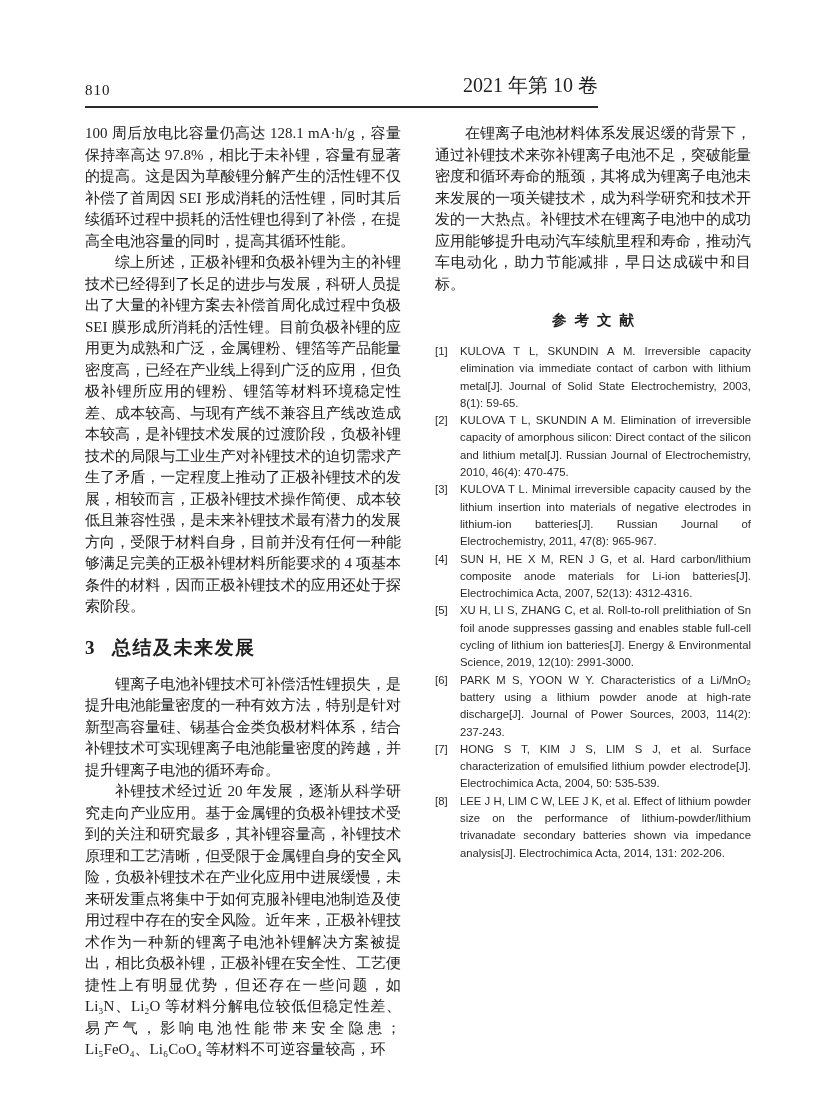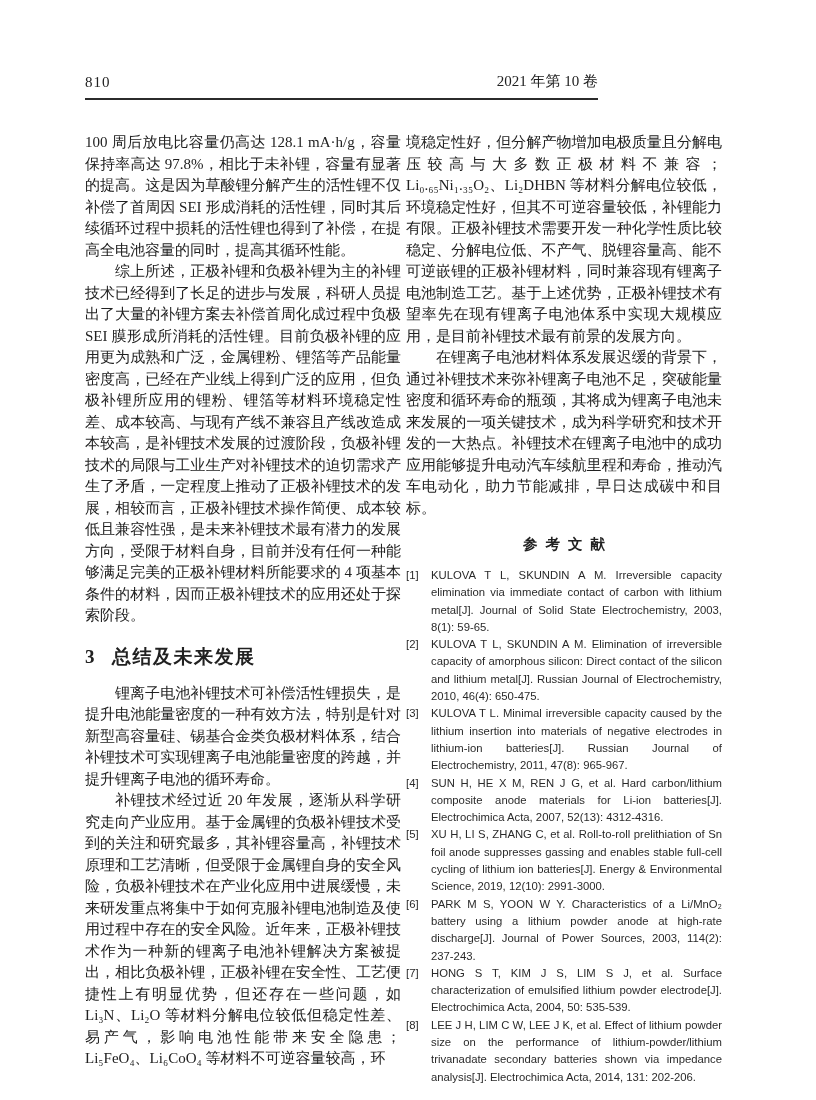--- a/index.html
+++ b/index.html
@@ -30,26 +30,26 @@
     font-size: 15px;
     letter-spacing: 1px;
   }
   .journal-title {
     font-size: 16px;
     font-weight: bold;
     letter-spacing: 0.62em;
     text-indent: 0.62em;
   }
   .volume-info {
-    font-size: 15px;
+    font-size: 20px;
   }
   .columns {
     display: flex;
-    gap: 5px;
-    margin-top: 32px;
+    gap: 34px;
+    margin-top: 15px;
   }
   .col {
     width: 316px;
     flex: none;
   }
   p.body {
     margin: 0;
     font-size: 15px;
     line-height: 21.5px;
     text-align: justify;
@@ -111,33 +111,32 @@
 
       <p class="body indent">综上所述，正极补锂和负极补锂为主的补锂技术已经得到了长足的进步与发展，科研人员提出了大量的补锂方案去补偿首周化成过程中负极 SEI 膜形成所消耗的活性锂。目前负极补锂的应用更为成熟和广泛，金属锂粉、锂箔等产品能量密度高，已经在产业线上得到广泛的应用，但负极补锂所应用的锂粉、锂箔等材料环境稳定性差、成本较高、与现有产线不兼容且产线改造成本较高，是补锂技术发展的过渡阶段，负极补锂技术的局限与工业生产对补锂技术的迫切需求产生了矛盾，一定程度上推动了正极补锂技术的发展，相较而言，正极补锂技术操作简便、成本较低且兼容性强，是未来补锂技术最有潜力的发展方向，受限于材料自身，目前并没有任何一种能够满足完美的正极补锂材料所能要求的 4 项基本条件的材料，因而正极补锂技术的应用还处于探索阶段。</p>
 
       <h2 class="sec-main"><span class="sec-num">3</span><span>总结及未来发展</span></h2>
 
       <p class="body indent">锂离子电池补锂技术可补偿活性锂损失，是提升电池能量密度的一种有效方法，特别是针对新型高容量硅、锡基合金类负极材料体系，结合补锂技术可实现锂离子电池能量密度的跨越，并提升锂离子电池的循环寿命。</p>
       <p class="body indent">补锂技术经过近 20 年发展，逐渐从科学研究走向产业应用。基于金属锂的负极补锂技术受到的关注和研究最多，其补锂容量高，补锂技术原理和工艺清晰，但受限于金属锂自身的安全风险，负极补锂技术在产业化应用中进展缓慢，未来研发重点将集中于如何克服补锂电池制造及使用过程中存在的安全风险。近年来，正极补锂技术作为一种新的锂离子电池补锂解决方案被提出，相比负极补锂，正极补锂在安全性、工艺便捷性上有明显优势，但还存在一些问题，如 Li₃N、Li₂O 等材料分解电位较低但稳定性差、易产气，影响电池性能带来安全隐患；Li₅FeO₄、Li₆CoO₄ 等材料不可逆容量较高，环</p>
     </div>
 
     <div class="col">
-      <p class="body">境稳定性好，但分解产物增加电极质量且分解电压较高与大多数正极材料不兼容；Li₀.₆₅Ni₁.₃₅O₂、Li₂DHBN 等材料分解电位较低，环境稳定性好，但其不可逆容量较低，补锂能力有限。正极补锂技术需要开发一种化学性质比较稳定、分解电位低、不产气、脱锂容量高、能不可逆嵌锂的正极补锂材料，同时兼容现有锂离子电池制造工艺。基于上述优势，正极补锂技术有望率先在现有锂离子电池体系中实现大规模应用，是目前补锂技术最有前景的发展方向。</p>
       <p class="body indent">在锂离子电池材料体系发展迟缓的背景下，通过补锂技术来弥补锂离子电池不足，突破能量密度和循环寿命的瓶颈，其将成为锂离子电池未来发展的一项关键技术，成为科学研究和技术开发的一大热点。补锂技术在锂离子电池中的成功应用能够提升电动汽车续航里程和寿命，推动汽车电动化，助力节能减排，早日达成碳中和目标。</p>
 
       <h3 class="refs-title">参考文献</h3>
 
       <div>
         <div class="ref">
           <span class="ref-id">[1]</span>
           <span class="ref-text">KULOVA T L, SKUNDIN A M. Irreversible capacity elimination via immediate contact of carbon with lithium metal[J]. Journal of Solid State Electrochemistry, 2003, 8(1): 59-65.</span>
         </div>
         <div class="ref">
           <span class="ref-id">[2]</span>
-          <span class="ref-text">KULOVA T L, SKUNDIN A M. Elimination of irreversible capacity of amorphous silicon: Direct contact of the silicon and lithium metal[J]. Russian Journal of Electrochemistry, 2010, 46(4): 650-475.</span>
+          <span class="ref-text">KULOVA T L, SKUNDIN A M. Elimination of irreversible capacity of amorphous silicon: Direct contact of the silicon and lithium metal[J]. Russian Journal of Electrochemistry, 2010, 46(4): 470-475.</span>
         </div>
         <div class="ref">
           <span class="ref-id">[3]</span>
           <span class="ref-text">KULOVA T L. Minimal irreversible capacity caused by the lithium insertion into materials of negative electrodes in lithium-ion batteries[J]. Russian Journal of Electrochemistry, 2011, 47(8): 965-967.</span>
         </div>
         <div class="ref">
           <span class="ref-id">[4]</span>
           <span class="ref-text">SUN H, HE X M, REN J G, et al. Hard carbon/lithium composite anode materials for Li-ion batteries[J]. Electrochimica Acta, 2007, 52(13): 4312-4316.</span>
         </div>
         <div class="ref">

